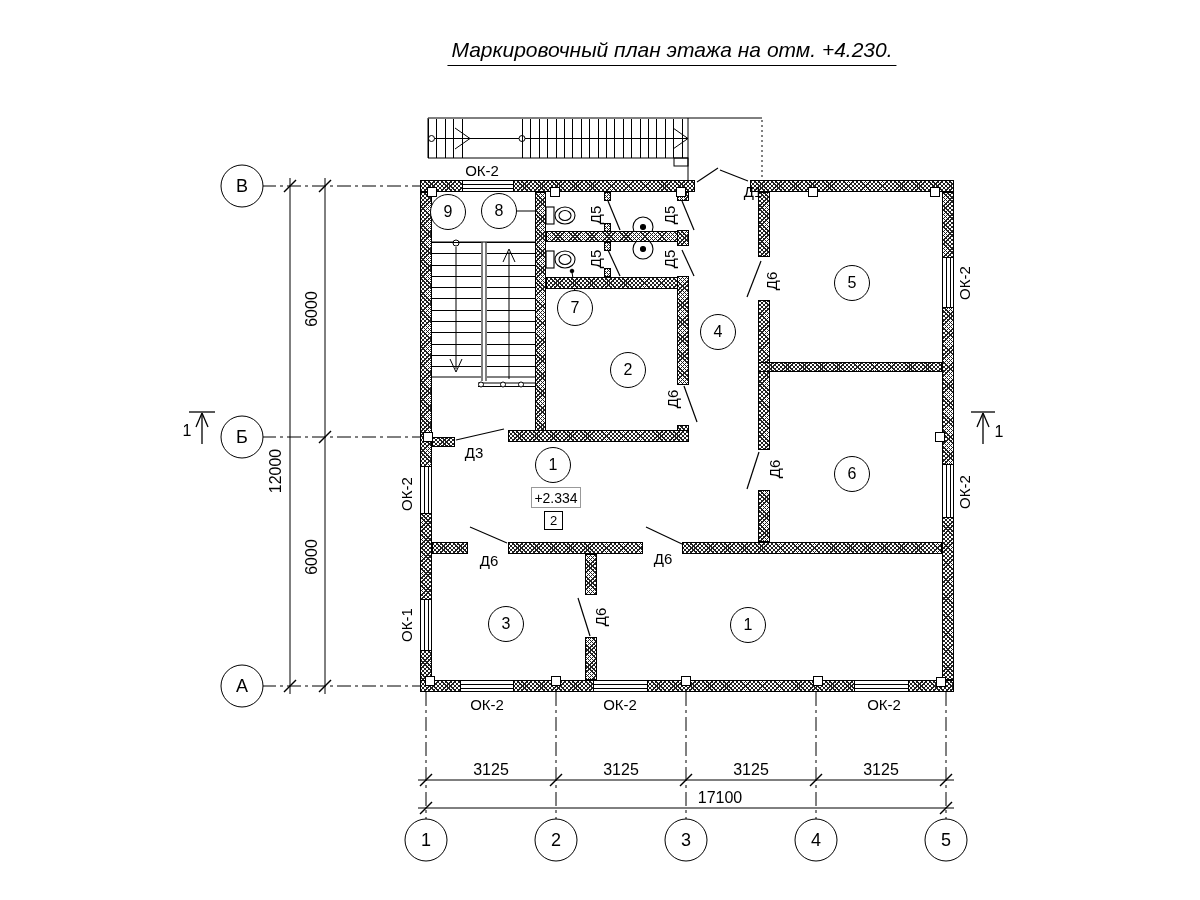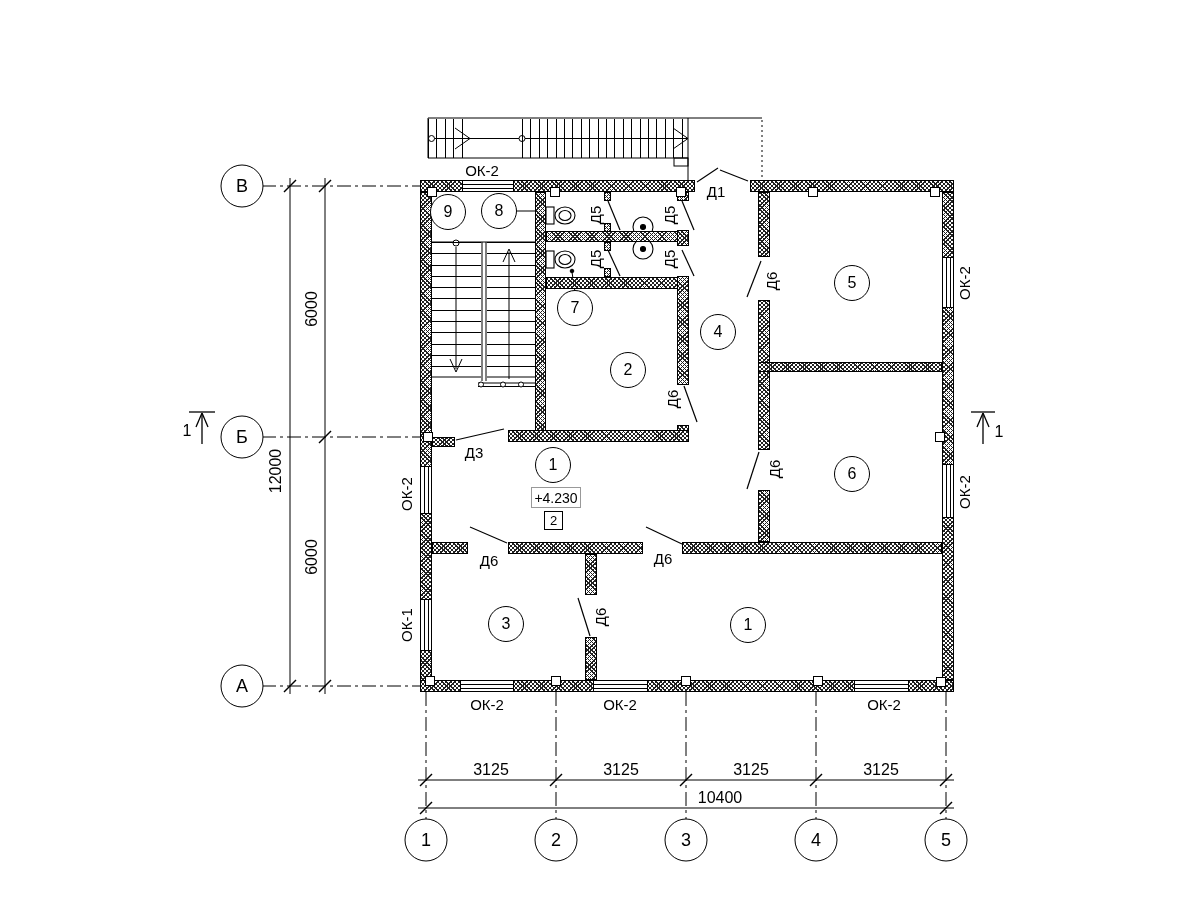--- a/index.html
+++ b/index.html
@@ -213,20 +213,21 @@
   <div class="notch" style="left:813px;top:676px"></div>
   <div class="notch" style="left:936px;top:677px"></div>
   <div class="notch" style="left:423px;top:432px"></div>
   <div class="notch" style="left:935px;top:432px"></div>
 
   <div class="treads-h" style="left:428px;top:119px;width:40px;height:39px"></div>
   <div class="treads-h" style="left:522px;top:119px;width:164px;height:39px"></div>
   <div class="treads-v" style="left:432px;top:242px;width:49px;height:136px"></div>
   <div class="treads-v" style="left:487px;top:242px;width:48px;height:136px"></div>
 
+  <div class="title">Маркировочный план этажа на отм. +4.230.</div>
 
   <div class="gcirc" style="left:242px;top:186px">
       <span>В</span>
     </div>
   <div class="gcirc" style="left:242px;top:437px">
       <span>Б</span>
     </div>
   <div class="gcirc" style="left:242px;top:686px">
       <span>А</span>
     </div>
@@ -271,27 +272,27 @@
       <span>8</span>
     </div>
   <div class="circ" style="left:448px;top:212px">
       <span>9</span>
     </div>
   <div class="circ" style="left:748px;top:625px">
       <span>1</span>
     </div>
 
   <div class="elevbox">
-      <span>+4.230</span>
+      <span>+2.334</span>
     </div>
   <div class="zonebox">
       <span>2</span>
     </div>
 
-  <div class="hlbl" style="left:716px;top:191px">Д1</div>
+  <div class="hlbl" style="left:753px;top:191px">Д1</div>
   <div class="hlbl" style="left:474px;top:452px">Д3</div>
   <div class="vlbl" style="left:595px;top:215px">Д5</div>
   <div class="vlbl" style="left:669px;top:215px">Д5</div>
   <div class="vlbl" style="left:595px;top:259px">Д5</div>
   <div class="vlbl" style="left:669px;top:259px">Д5</div>
   <div class="vlbl" style="left:672px;top:399px">Д6</div>
   <div class="vlbl" style="left:771px;top:281px">Д6</div>
   <div class="vlbl" style="left:774px;top:469px">Д6</div>
   <div class="hlbl" style="left:489px;top:560px">Д6</div>
   <div class="hlbl" style="left:663px;top:558px">Д6</div>
@@ -306,18 +307,18 @@
   <div class="hlbl" style="left:620px;top:704px">ОК-2</div>
   <div class="hlbl" style="left:884px;top:704px">ОК-2</div>
 
   <div class="vlbl dim" style="left:312px;top:309px">6000</div>
   <div class="vlbl dim" style="left:312px;top:557px">6000</div>
   <div class="vlbl dim" style="left:276px;top:471px">12000</div>
   <div class="hlbl dim" style="left:491px;top:770px">3125</div>
   <div class="hlbl dim" style="left:621px;top:770px">3125</div>
   <div class="hlbl dim" style="left:751px;top:770px">3125</div>
   <div class="hlbl dim" style="left:881px;top:770px">3125</div>
-  <div class="hlbl dim" style="left:720px;top:798px">10400</div>
+  <div class="hlbl dim" style="left:720px;top:798px">17100</div>
 
   <div class="hlbl dim" style="left:187px;top:431px">1</div>
   <div class="hlbl dim" style="left:999px;top:432px">1</div>
 
 </div>
 
 </body></html>

